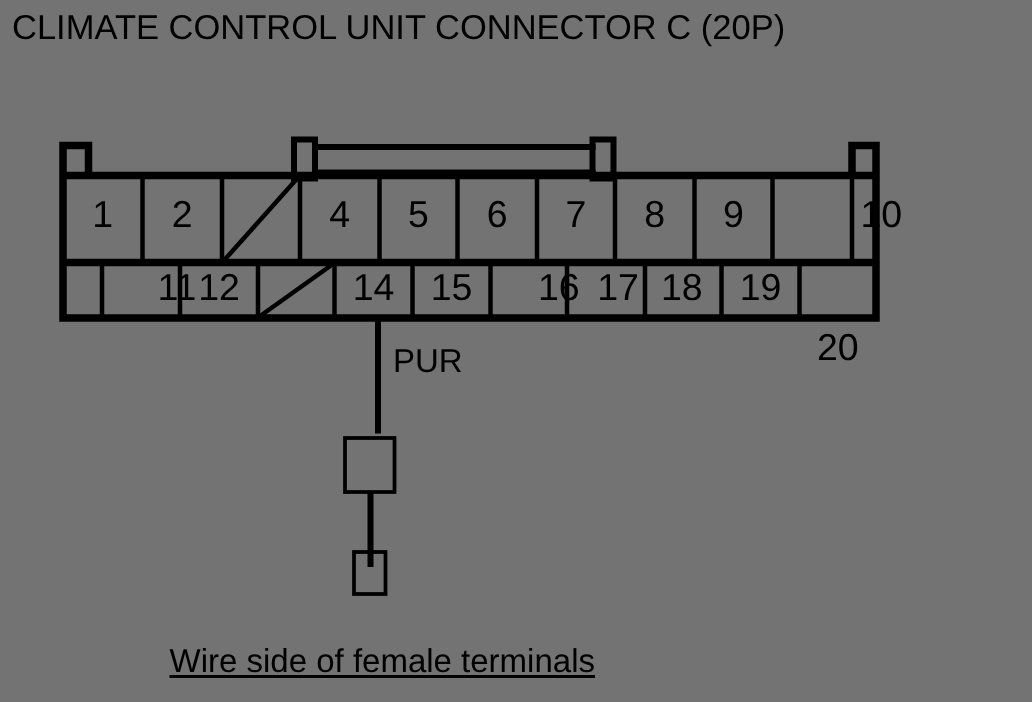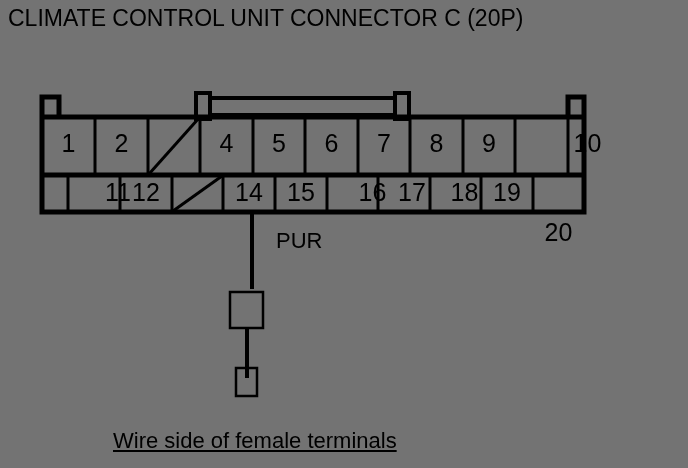--- a/index.html
+++ b/index.html
@@ -35,21 +35,21 @@
     left: 113px;
     top: 428px;
     font-size: 22px;
     line-height: 26px;
     white-space: nowrap;
     font-family: "Liberation Sans", sans-serif;
     text-decoration: underline;
   }
   #wire-label {
     position: absolute;
-    left: 276px;
+    left: 262px;
     top: 228px;
     font-size: 22px;
     line-height: 26px;
     white-space: nowrap;
     font-family: "Liberation Sans", sans-serif;
   }
   svg#connector-svg {
     position: absolute;
     left: 0;
     top: 0;
@@ -154,21 +154,21 @@
   <div class="cellnum top" style="left:463px; top:131px; width:52px;">9</div>
   <div class="cellnum top" style="left:515px; top:131px; width:53px;margin-left:46px;">10</div>
 
   <div class="cellnum bottom" style="left:68px;  top:180px; width:52px;padding-left:24px;">11</div>
   <div class="cellnum bottom" style="left:120px; top:180px; width:52px;">12</div>
   <div class="cellnum bottom" style="left:172px; top:180px; width:51px;"></div>
   <div class="cellnum bottom" style="left:223px; top:180px; width:52px;">14</div>
   <div class="cellnum bottom" style="left:275px; top:180px; width:52px;">15</div>
   <div class="cellnum bottom" style="left:327px; top:180px; width:51px;margin-left:20px;">16</div>
   <div class="cellnum bottom" style="left:378px; top:180px; width:68px;">17</div>
-  <div class="cellnum bottom" style="left:430px; top:180px; width:69px;">18</div>
+  <div class="cellnum bottom" style="left:430px; top:180px; width:49px;">18</div>
   <div class="cellnum bottom" style="left:481px; top:180px; width:52px;">19</div>
   <div class="cellnum bottom" style="left:533px; top:180px; width:51px;margin-top:40px;">20</div>
 
   <div id="wire-label">PUR</div>
 
   <div id="caption">Wire side of female terminals</div>
 
 </div>
 
 </body></html>

